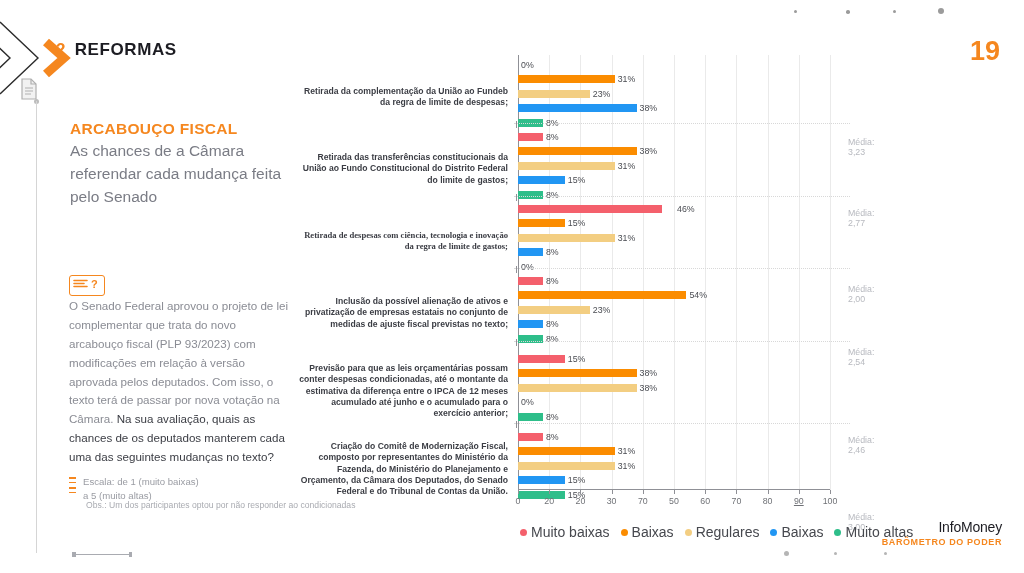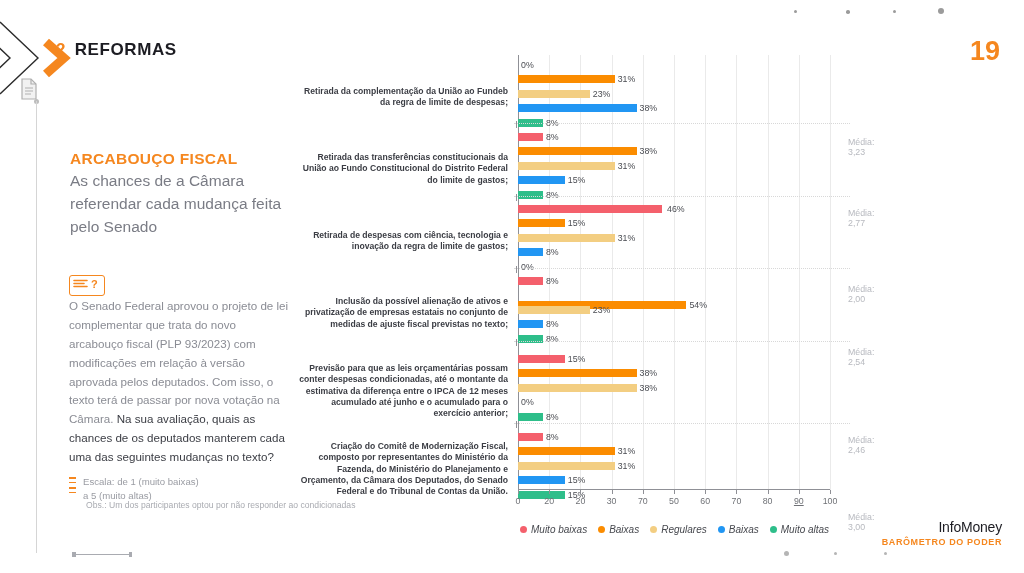--- a/index.html
+++ b/index.html
@@ -22,21 +22,21 @@
   .header-title{color:#1c1c22;font-weight:bold;font-size:17px;letter-spacing:.6px;}
 
   
   .page-num{position:absolute;right:24px;top:36px;color:#F5871F;font-weight:bold;font-size:27px;}
   .topdots{position:absolute;top:8px;right:70px;width:180px;height:10px;}
   .topdots i{position:absolute;top:2px;border-radius:50%;background:#9b9b9b;display:block;}
   .botdots{position:absolute;bottom:14px;right:80px;width:160px;height:8px;}
   .botdots i{position:absolute;border-radius:50%;background:#b5b5b5;display:block;}
 
   
-  .lead{position:absolute;left:70px;top:150px;width:230px;}
+  .lead{position:absolute;left:70px;top:120px;width:230px;}
   .lead-kicker{color:#F5871F;font-weight:bold;font-size:15.5px;letter-spacing:.3px;margin-bottom:2px;}
   .lead-sub{color:#7a7c85;font-size:15.5px;line-height:1.48;font-weight:400;}
 
   .qbox{position:absolute;left:69px;top:275px;width:34px;height:19px;border:1.6px solid #F5871F;border-radius:3px;}
   .qbox svg{display:block;}
 
   .body-copy{position:absolute;left:69px;top:297px;width:222px;font-size:11.6px;line-height:1.63;color:#8a8c94;}
   .body-copy b{color:#3b3d44;font-weight:normal;}
 
   .scale-note{position:absolute;left:69px;top:475px;width:230px;display:flex;gap:6px;}
@@ -72,21 +72,21 @@
   .bar{position:absolute;left:0;top:0;height:100%;}
   .blabel{position:absolute;top:50%;transform:translateY(-50%);margin-left:3px;
           font-size:8.8px;color:#4a4c52;white-space:nowrap;}
 
   .media{position:absolute;left:548px;font-size:8.8px;color:#b7b9bf;}
 
   
   .legend{position:absolute;left:520px;top:524px;display:flex;gap:11px;align-items:center;}
   .legend .item{display:flex;align-items:center;gap:4px;}
   .legend .dot{width:7px;height:7px;border-radius:50%;display:block;}
-  .legend .lg-txt{font-size:10px;color:#46484e;font-style:italic;}
+  .legend .lg-txt{font-size:14px;color:#46484e;}
 
   
   .brand{position:absolute;right:22px;bottom:26px;text-align:right;}
   .brand-name{font-size:14px;font-weight:normal;color:#1c1c22;letter-spacing:-.2px;}
   .brand-sub{font-size:9px;font-weight:bold;color:#F5871F;letter-spacing:.6px;margin-top:2px;}
 </style>
 </head>
 <body>
 
 <div class="slide">
@@ -215,24 +215,24 @@
             <div class="barrow" style="top: 43.2px; width: 312px;">
               <div class="bar" style="width: 46.8px; background: rgb(33, 150, 243);"></div>
               <span class="blabel" style="left: 46.8px;">15%</span>
             </div>
             <div class="barrow" style="top: 57.6px; width: 312px;">
               <div class="bar" style="width: 24.96px; background: rgb(46, 190, 138);"></div>
               <span class="blabel" style="left: 24.96px;">8%</span>
             </div>
           </div>
           <div class="group" style="top: 150px; height: 72px;">
-            <div class="glabel" style="top: 50%; transform: translateY(-50%);">Retirada de despesas com ciência, tecnologia e inovação da regra de limite de gastos;</div>
+            <div class="glabel" style="top: 50%; transform: translateY(-50%); font-family: Liberation Serif, serif;">Retirada de despesas com ciência, tecnologia e inovação da regra de limite de gastos;</div>
             <div class="barrow" style="top: 0px; width: 312px;">
               <div class="bar" style="width: 143.52px; background: rgb(244, 96, 108);"></div>
-              <span class="blabel" style="left: 146px;">46%</span>
+              <span class="blabel" style="left: 156px;">46%</span>
             </div>
             <div class="barrow" style="top: 14.4px; width: 312px;">
               <div class="bar" style="width: 46.8px; background: rgb(251, 140, 0);"></div>
               <span class="blabel" style="left: 46.8px;">15%</span>
             </div>
             <div class="barrow" style="top: 28.8px; width: 312px;">
               <div class="bar" style="width: 96.72px; background: rgb(243, 206, 130);"></div>
               <span class="blabel" style="left: 96.72px;">31%</span>
             </div>
             <div class="barrow" style="top: 43.2px; width: 312px;">
@@ -242,21 +242,21 @@
             <div class="barrow" style="top: 57.6px; width: 312px;">
               <span class="blabel" style="left: 0px;">0%</span>
             </div>
           </div>
           <div class="group" style="top: 222px; height: 72px;">
             <div class="glabel" style="top: 50%; transform: translateY(-50%);">Inclusão da possível alienação de ativos e privatização de empresas estatais no conjunto de medidas de ajuste fiscal previstas no texto;</div>
             <div class="barrow" style="top: 0px; width: 312px;">
               <div class="bar" style="width: 24.96px; background: rgb(244, 96, 108);"></div>
               <span class="blabel" style="left: 24.96px;">8%</span>
             </div>
-            <div class="barrow" style="top: 24px; width: 312px; text-align: center;">
+            <div class="barrow" style="top: 14px; width: 312px; text-align: center;">
               <div class="bar" style="width: 168.48px; background: rgb(251, 140, 0);"></div>
               <span class="blabel" style="left: 168.48px;">54%</span>
             </div>
             <div class="barrow" style="top: 28.8px; width: 312px;">
               <div class="bar" style="width: 71.76px; background: rgb(243, 206, 130);"></div>
               <span class="blabel" style="left: 71.76px;">23%</span>
             </div>
             <div class="barrow" style="top: 43.2px; width: 312px;">
               <div class="bar" style="width: 24.96px; background: rgb(33, 150, 243);"></div>
               <span class="blabel" style="left: 24.96px;">8%</span>

